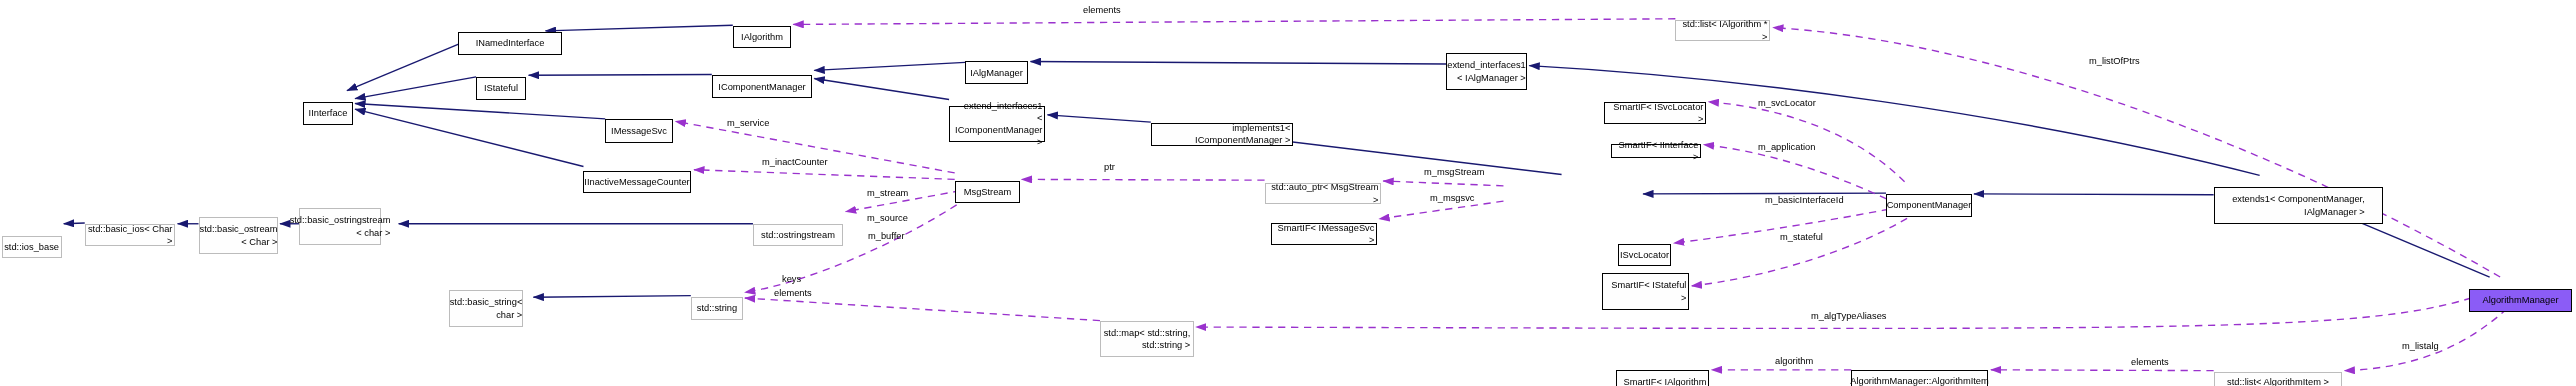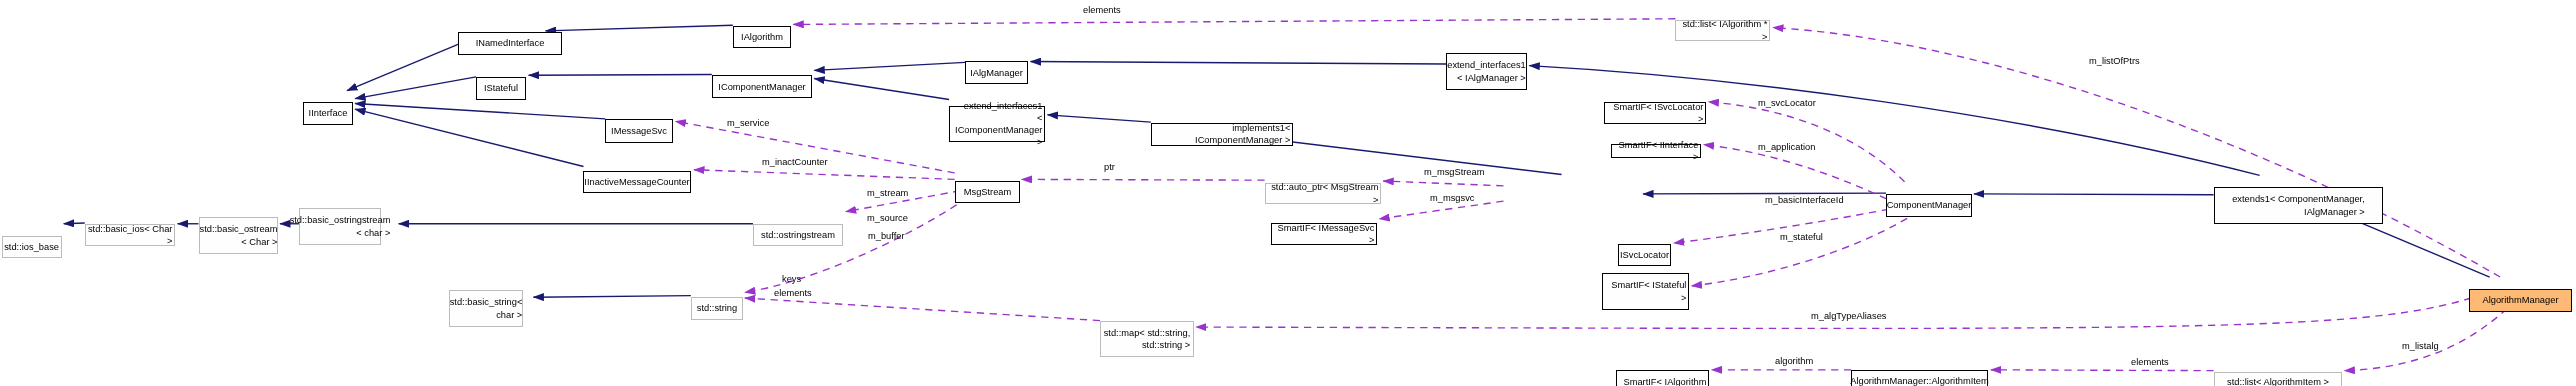--- a/index.html
+++ b/index.html
@@ -1,20 +1,20 @@
 <!DOCTYPE html>
 <html style="font-size:13px"><head>
 <meta charset="utf-8">
 <style>
   html,body{margin:0;padding:0;background:#ffffff;}
   .graph{position:relative;width:2576px;height:387px;font-family:"Liberation Sans",sans-serif;font-size:9.3px;color:#000;overflow:hidden;}
   .edges{position:absolute;left:0;top:0;}
   .node{position:absolute;box-sizing:border-box;background:#fefefe;border:1.2px solid #000;display:flex;align-items:center;justify-content:center;text-align:right;white-space:pre-line;line-height:1.3;padding:0.8px 1.6px;cursor:pointer;margin-top:12px;}
   .node.ext{border:1px solid #bcbcbc;}
-  .node.focus{background:#fdba74;border-width:1.6px;}
+  .node.focus{background:#8b5cf6;border-width:1.6px;}
   .elabel{position:absolute;white-space:nowrap;line-height:1.25;}
 </style>
 </head>
 <body>
 
 <div class="graph">
 
   <svg class="edges" width="2576" height="387" viewBox="0 0 3192 479">
     <defs>
       <marker id="ah-blue" markerWidth="14" markerHeight="10" refX="13" refY="5" orient="auto" markerUnits="userSpaceOnUse">

